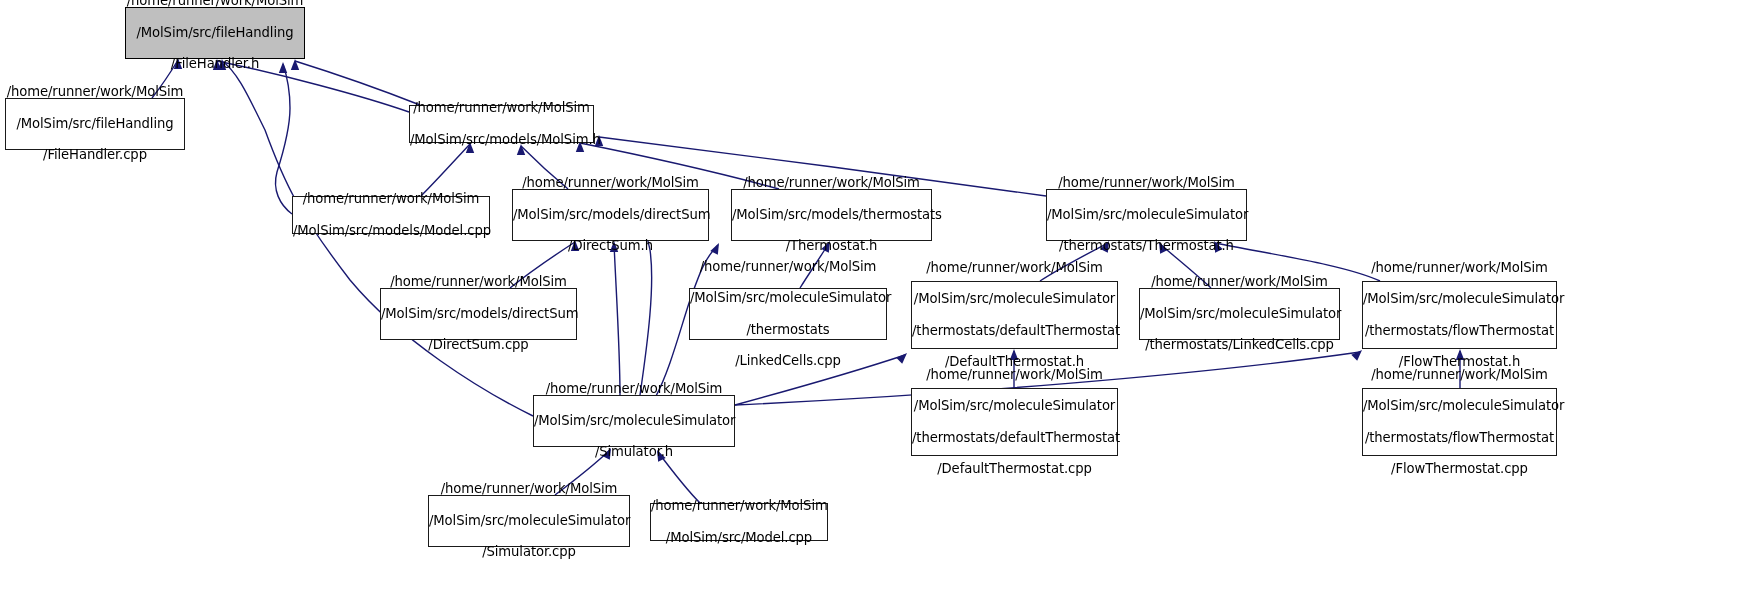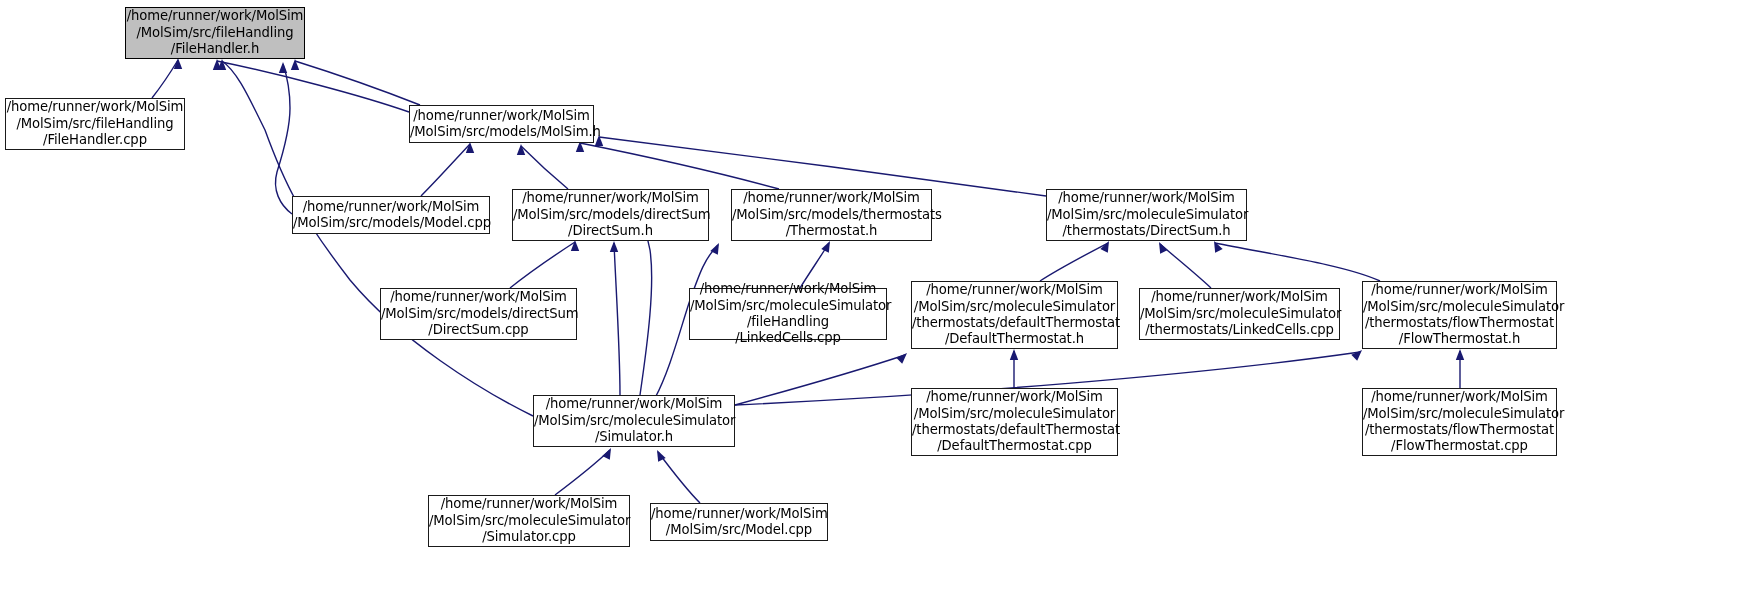--- a/index.html
+++ b/index.html
@@ -34,20 +34,21 @@
     font-size: 13.2px;
     line-height: 16.4px;
     text-align: center;
     display: flex;
     flex-direction: column;
     align-items: center;
     justify-content: center;
     white-space: pre;
     letter-spacing: -0.1px;
     z-index: 2;
+    gap: 15px;
   }
   .node.root {
     background: #bfbfbf;
     border-color: #000000;
   }
   .node-label {
     display: block;
     width: 100%;
   }
 </style>
@@ -105,23 +106,23 @@
       <polygon points="657,450 665.6759437526991,457.96040199989926 658.1627553482999,461.71699620209887" fill="#191970"></polygon>
     </svg>
 
   <div id="nodes-layer">
       <div class="node root" style="left: 125px; top: 7px; width: 180px; height: 52px;"><span class="node-label">/home/runner/work/MolSim</span><span class="node-label">/MolSim/src/fileHandling</span><span class="node-label">/FileHandler.h</span></div>
       <div class="node" style="left: 5px; top: 98px; width: 180px; height: 52px;"><span class="node-label">/home/runner/work/MolSim</span><span class="node-label">/MolSim/src/fileHandling</span><span class="node-label">/FileHandler.cpp</span></div>
       <div class="node" style="left: 409px; top: 105px; width: 185px; height: 38px;"><span class="node-label">/home/runner/work/MolSim</span><span class="node-label">/MolSim/src/models/MolSim.h</span></div>
       <div class="node" style="left: 292px; top: 196px; width: 198px; height: 38px;"><span class="node-label">/home/runner/work/MolSim</span><span class="node-label">/MolSim/src/models/Model.cpp</span></div>
       <div class="node" style="left: 512px; top: 189px; width: 197px; height: 52px;"><span class="node-label">/home/runner/work/MolSim</span><span class="node-label">/MolSim/src/models/directSum</span><span class="node-label">/DirectSum.h</span></div>
       <div class="node" style="left: 731px; top: 189px; width: 201px; height: 52px;"><span class="node-label">/home/runner/work/MolSim</span><span class="node-label">/MolSim/src/models/thermostats</span><span class="node-label">/Thermostat.h</span></div>
-      <div class="node" style="left: 1046px; top: 189px; width: 201px; height: 52px;"><span class="node-label">/home/runner/work/MolSim</span><span class="node-label">/MolSim/src/moleculeSimulator</span><span class="node-label">/thermostats/DirectSum.h</span></div>
+      <div class="node" style="left: 1046px; top: 189px; width: 201px; height: 52px;"><span class="node-label">/home/runner/work/MolSim</span><span class="node-label">/MolSim/src/moleculeSimulator</span><span class="node-label">/thermostats/Thermostat.h</span></div>
       <div class="node" style="left: 380px; top: 288px; width: 197px; height: 52px;"><span class="node-label">/home/runner/work/MolSim</span><span class="node-label">/MolSim/src/models/directSum</span><span class="node-label">/DirectSum.cpp</span></div>
-      <div class="node" style="left: 689px; top: 288px; width: 198px; height: 52px;"><span class="node-label">/home/runner/work/MolSim</span><span class="node-label">/MolSim/src/moleculeSimulator</span><span class="node-label">/fileHandling</span><span class="node-label">/LinkedCells.cpp</span></div>
+      <div class="node" style="left: 689px; top: 288px; width: 198px; height: 52px;"><span class="node-label">/home/runner/work/MolSim</span><span class="node-label">/MolSim/src/moleculeSimulator</span><span class="node-label">/thermostats</span><span class="node-label">/LinkedCells.cpp</span></div>
       <div class="node" style="left: 911px; top: 281px; width: 207px; height: 68px;"><span class="node-label">/home/runner/work/MolSim</span><span class="node-label">/MolSim/src/moleculeSimulator</span><span class="node-label">/thermostats/defaultThermostat</span><span class="node-label">/DefaultThermostat.h</span></div>
       <div class="node" style="left: 1139px; top: 288px; width: 201px; height: 52px;"><span class="node-label">/home/runner/work/MolSim</span><span class="node-label">/MolSim/src/moleculeSimulator</span><span class="node-label">/thermostats/LinkedCells.cpp</span></div>
       <div class="node" style="left: 1362px; top: 281px; width: 195px; height: 68px;"><span class="node-label">/home/runner/work/MolSim</span><span class="node-label">/MolSim/src/moleculeSimulator</span><span class="node-label">/thermostats/flowThermostat</span><span class="node-label">/FlowThermostat.h</span></div>
       <div class="node" style="left: 533px; top: 395px; width: 202px; height: 52px;"><span class="node-label">/home/runner/work/MolSim</span><span class="node-label">/MolSim/src/moleculeSimulator</span><span class="node-label">/Simulator.h</span></div>
       <div class="node" style="left: 911px; top: 388px; width: 207px; height: 68px;"><span class="node-label">/home/runner/work/MolSim</span><span class="node-label">/MolSim/src/moleculeSimulator</span><span class="node-label">/thermostats/defaultThermostat</span><span class="node-label">/DefaultThermostat.cpp</span></div>
       <div class="node" style="left: 1362px; top: 388px; width: 195px; height: 68px;"><span class="node-label">/home/runner/work/MolSim</span><span class="node-label">/MolSim/src/moleculeSimulator</span><span class="node-label">/thermostats/flowThermostat</span><span class="node-label">/FlowThermostat.cpp</span></div>
       <div class="node" style="left: 428px; top: 495px; width: 202px; height: 52px;"><span class="node-label">/home/runner/work/MolSim</span><span class="node-label">/MolSim/src/moleculeSimulator</span><span class="node-label">/Simulator.cpp</span></div>
       <div class="node" style="left: 650px; top: 503px; width: 178px; height: 38px;"><span class="node-label">/home/runner/work/MolSim</span><span class="node-label">/MolSim/src/Model.cpp</span></div>
     </div>
 

